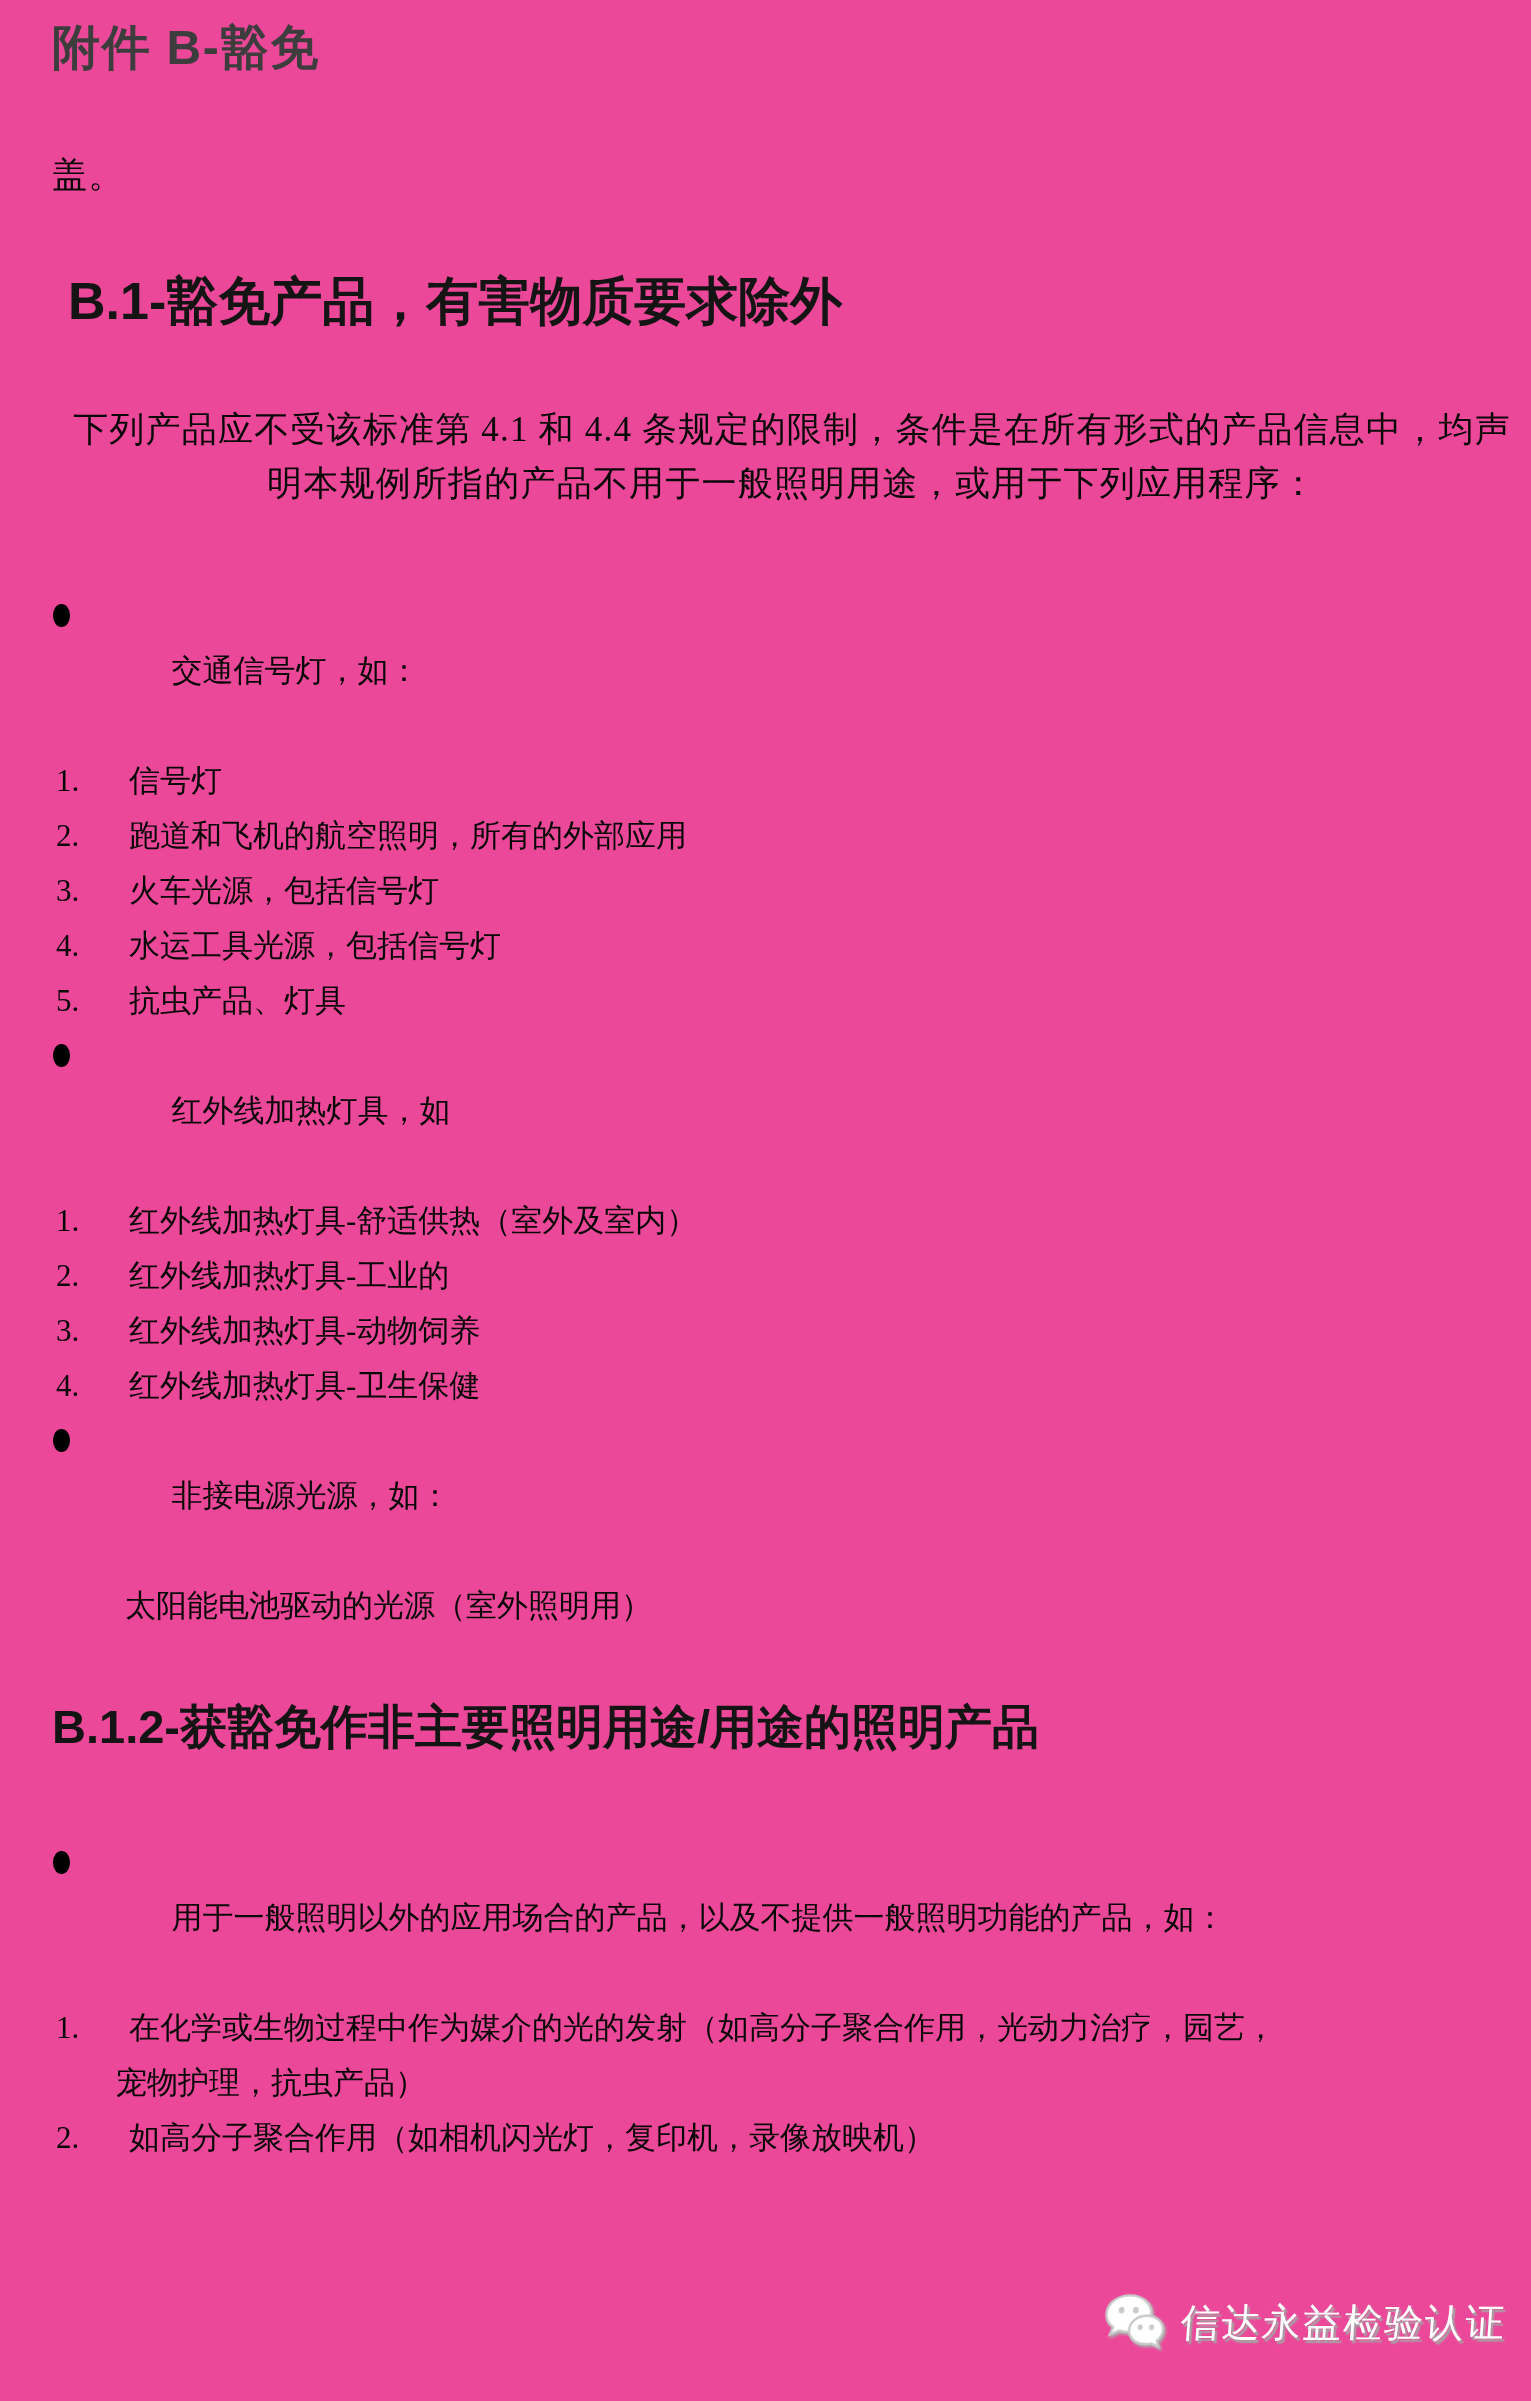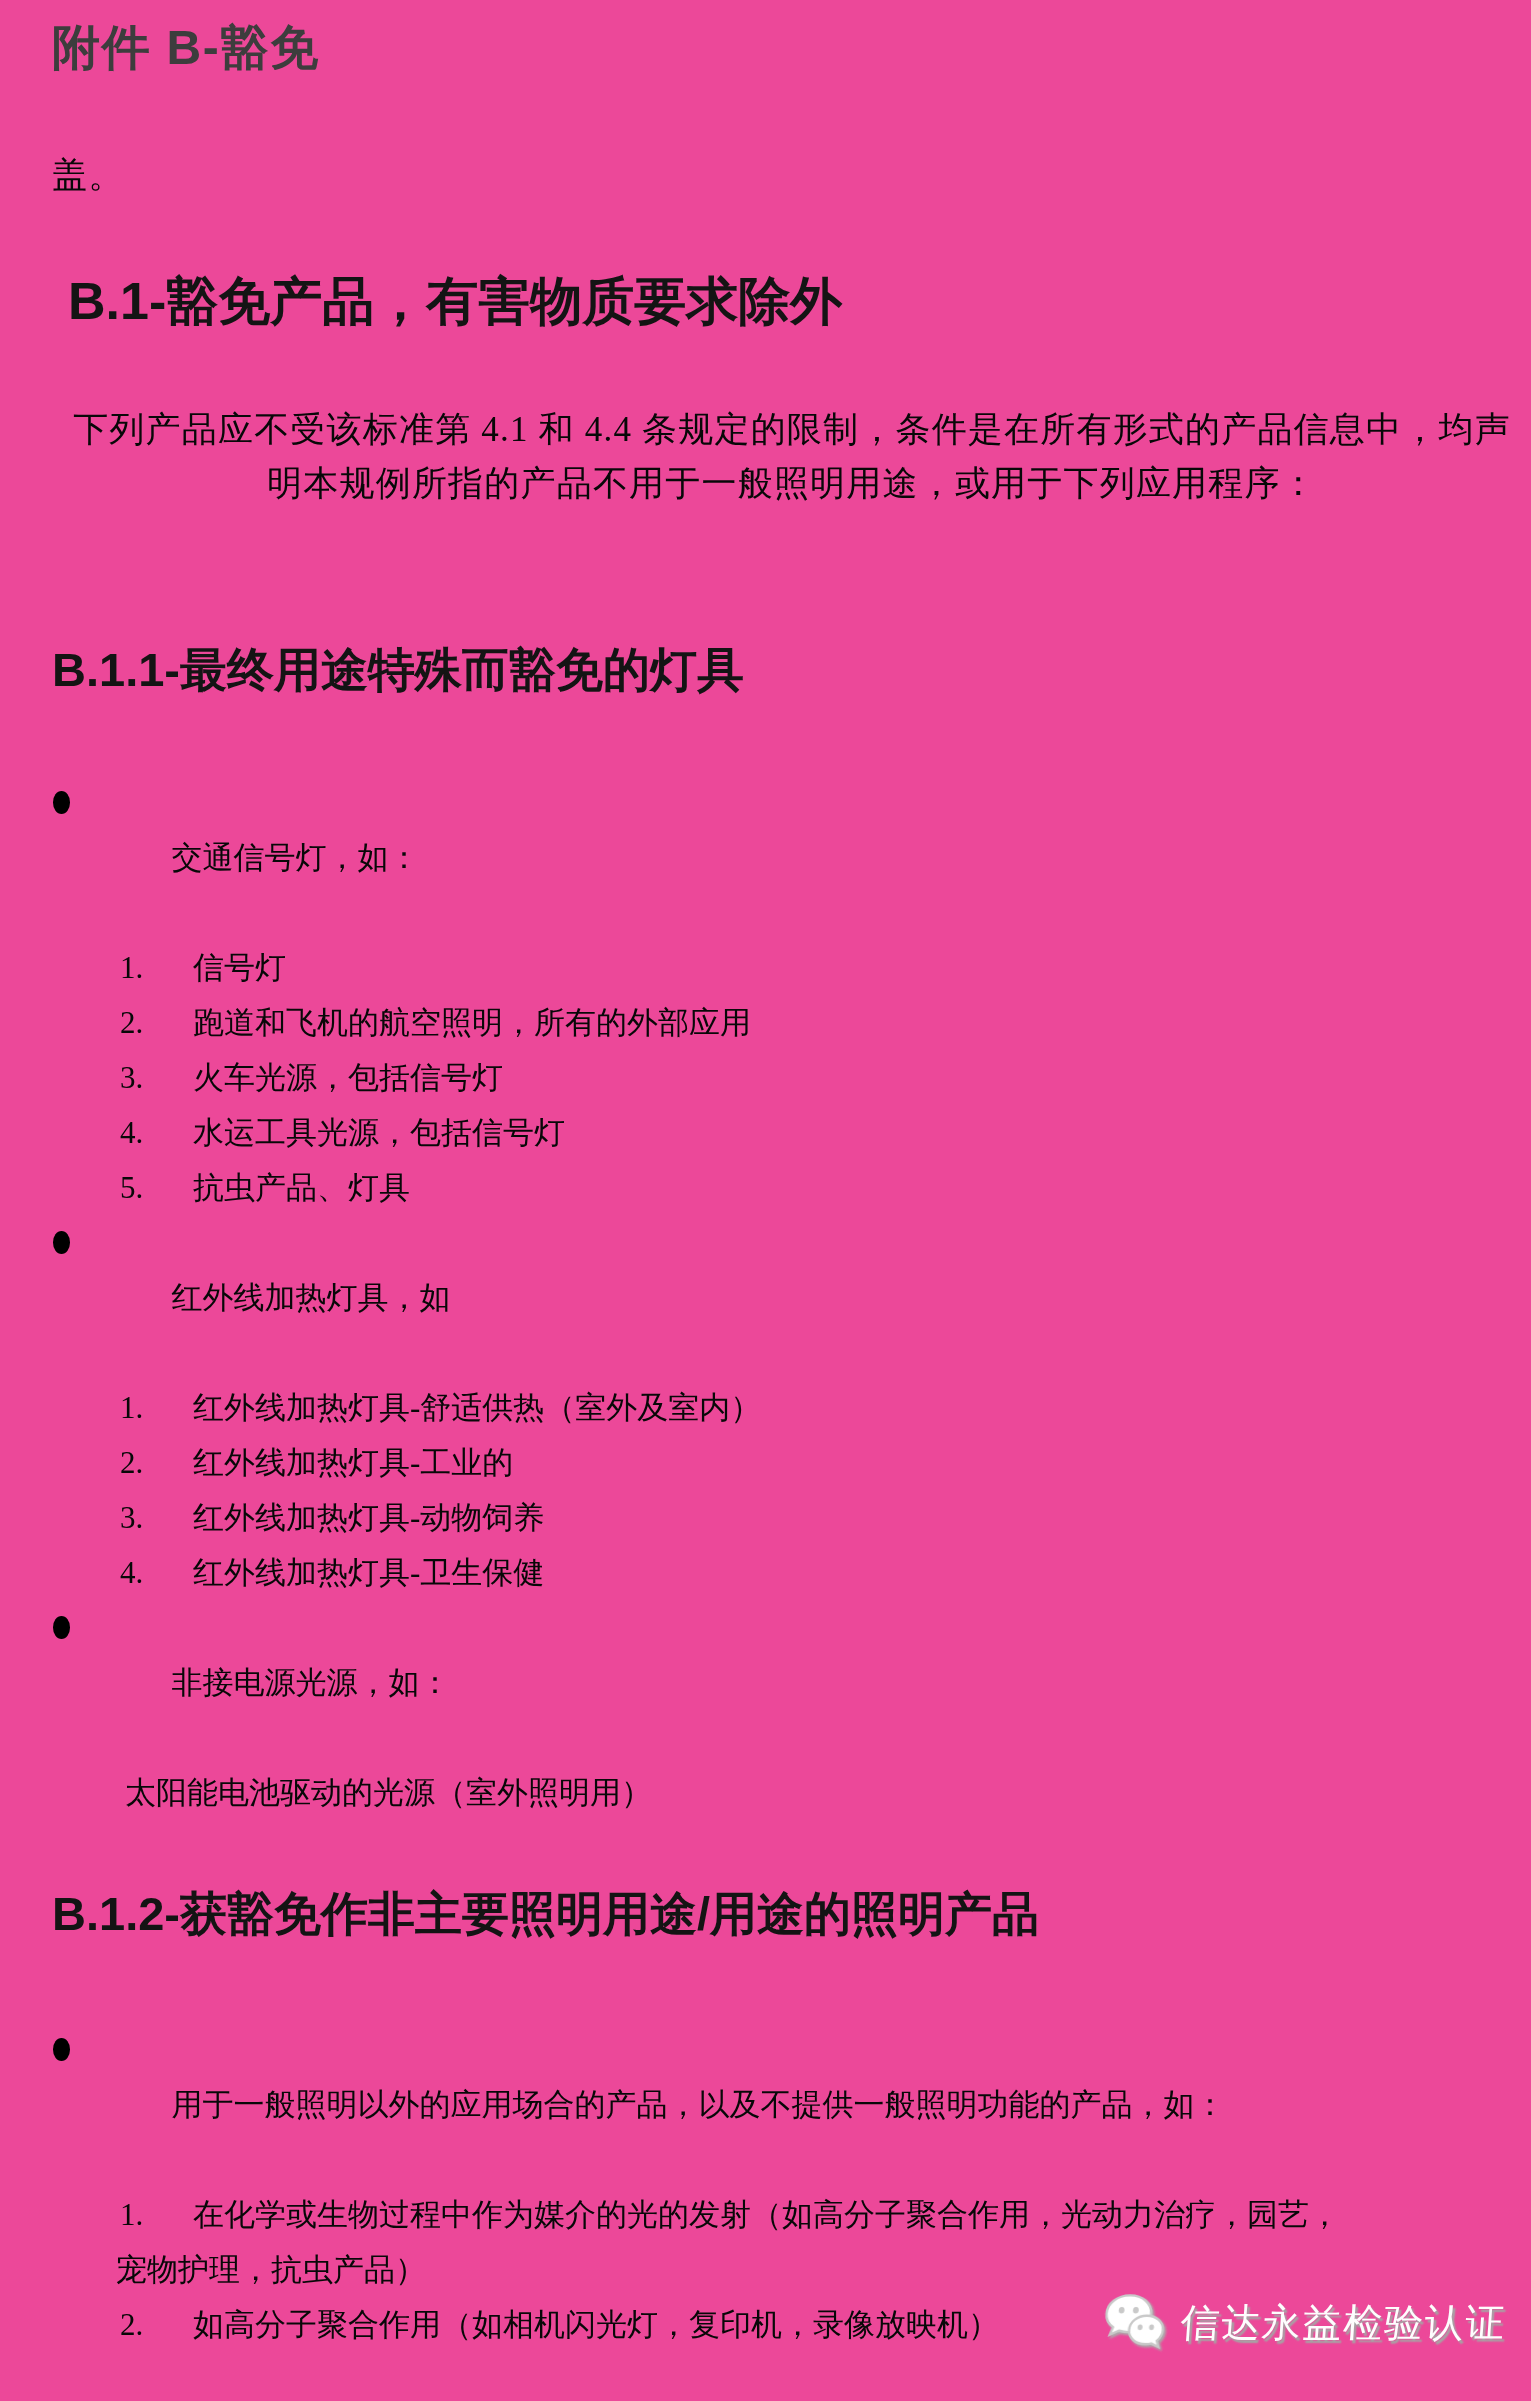--- a/index.html
+++ b/index.html
@@ -67,21 +67,21 @@
   .row .dot {
     position: absolute;
     left: 53px;
     top: 16px;
     width: 17.4px;
     height: 23px;
     background: #000000;
     border-radius: 50%;
   }
   .row.bullet { padding-left: 125px; }
-  .row.num    { padding-left: 120px; }
+  .row.num    { padding-left: 56px; }
   .row.num .n { display: inline-block; width: 73px; }
   .row.note   { padding-left: 125px; }
   .row.cont   { padding-left: 116px; }
   .watermark {
     position: absolute;
     left: 1101px;
     top: 2290px;
     display: flex;
     align-items: center;
     transform: skewX(-4deg);
@@ -112,21 +112,20 @@
     <span class="line">盖。</span>
   </div>
 
   <div class="h2">B.1-豁免产品，有害物质要求除外</div>
 
   <div class="para b1p">
     <span class="line">下列产品应不受该标准第 4.1 和 4.4 条规定的限制，条件是在所有形式的产品信息中，均声</span>
     <span class="line">明本规例所指的产品不用于一般照明用途，或用于下列应用程序：</span>
   </div>
 
-  <div class="h3 b11">B.1.1-最终用途特殊而豁免的灯具</div>
 
   <div class="list l1">
     <div class="row bullet">
       <span class="dot"></span><span>交通信号灯，如：</span>
     </div>
     <div class="row num"><span class="n">1.</span><span>信号灯</span></div>
     <div class="row num"><span class="n">2.</span><span>跑道和飞机的航空照明，所有的外部应用</span></div>
     <div class="row num"><span class="n">3.</span><span>火车光源，包括信号灯</span></div>
     <div class="row num"><span class="n">4.</span><span>水运工具光源，包括信号灯</span></div>
     <div class="row num"><span class="n">5.</span><span>抗虫产品、灯具</span></div>

